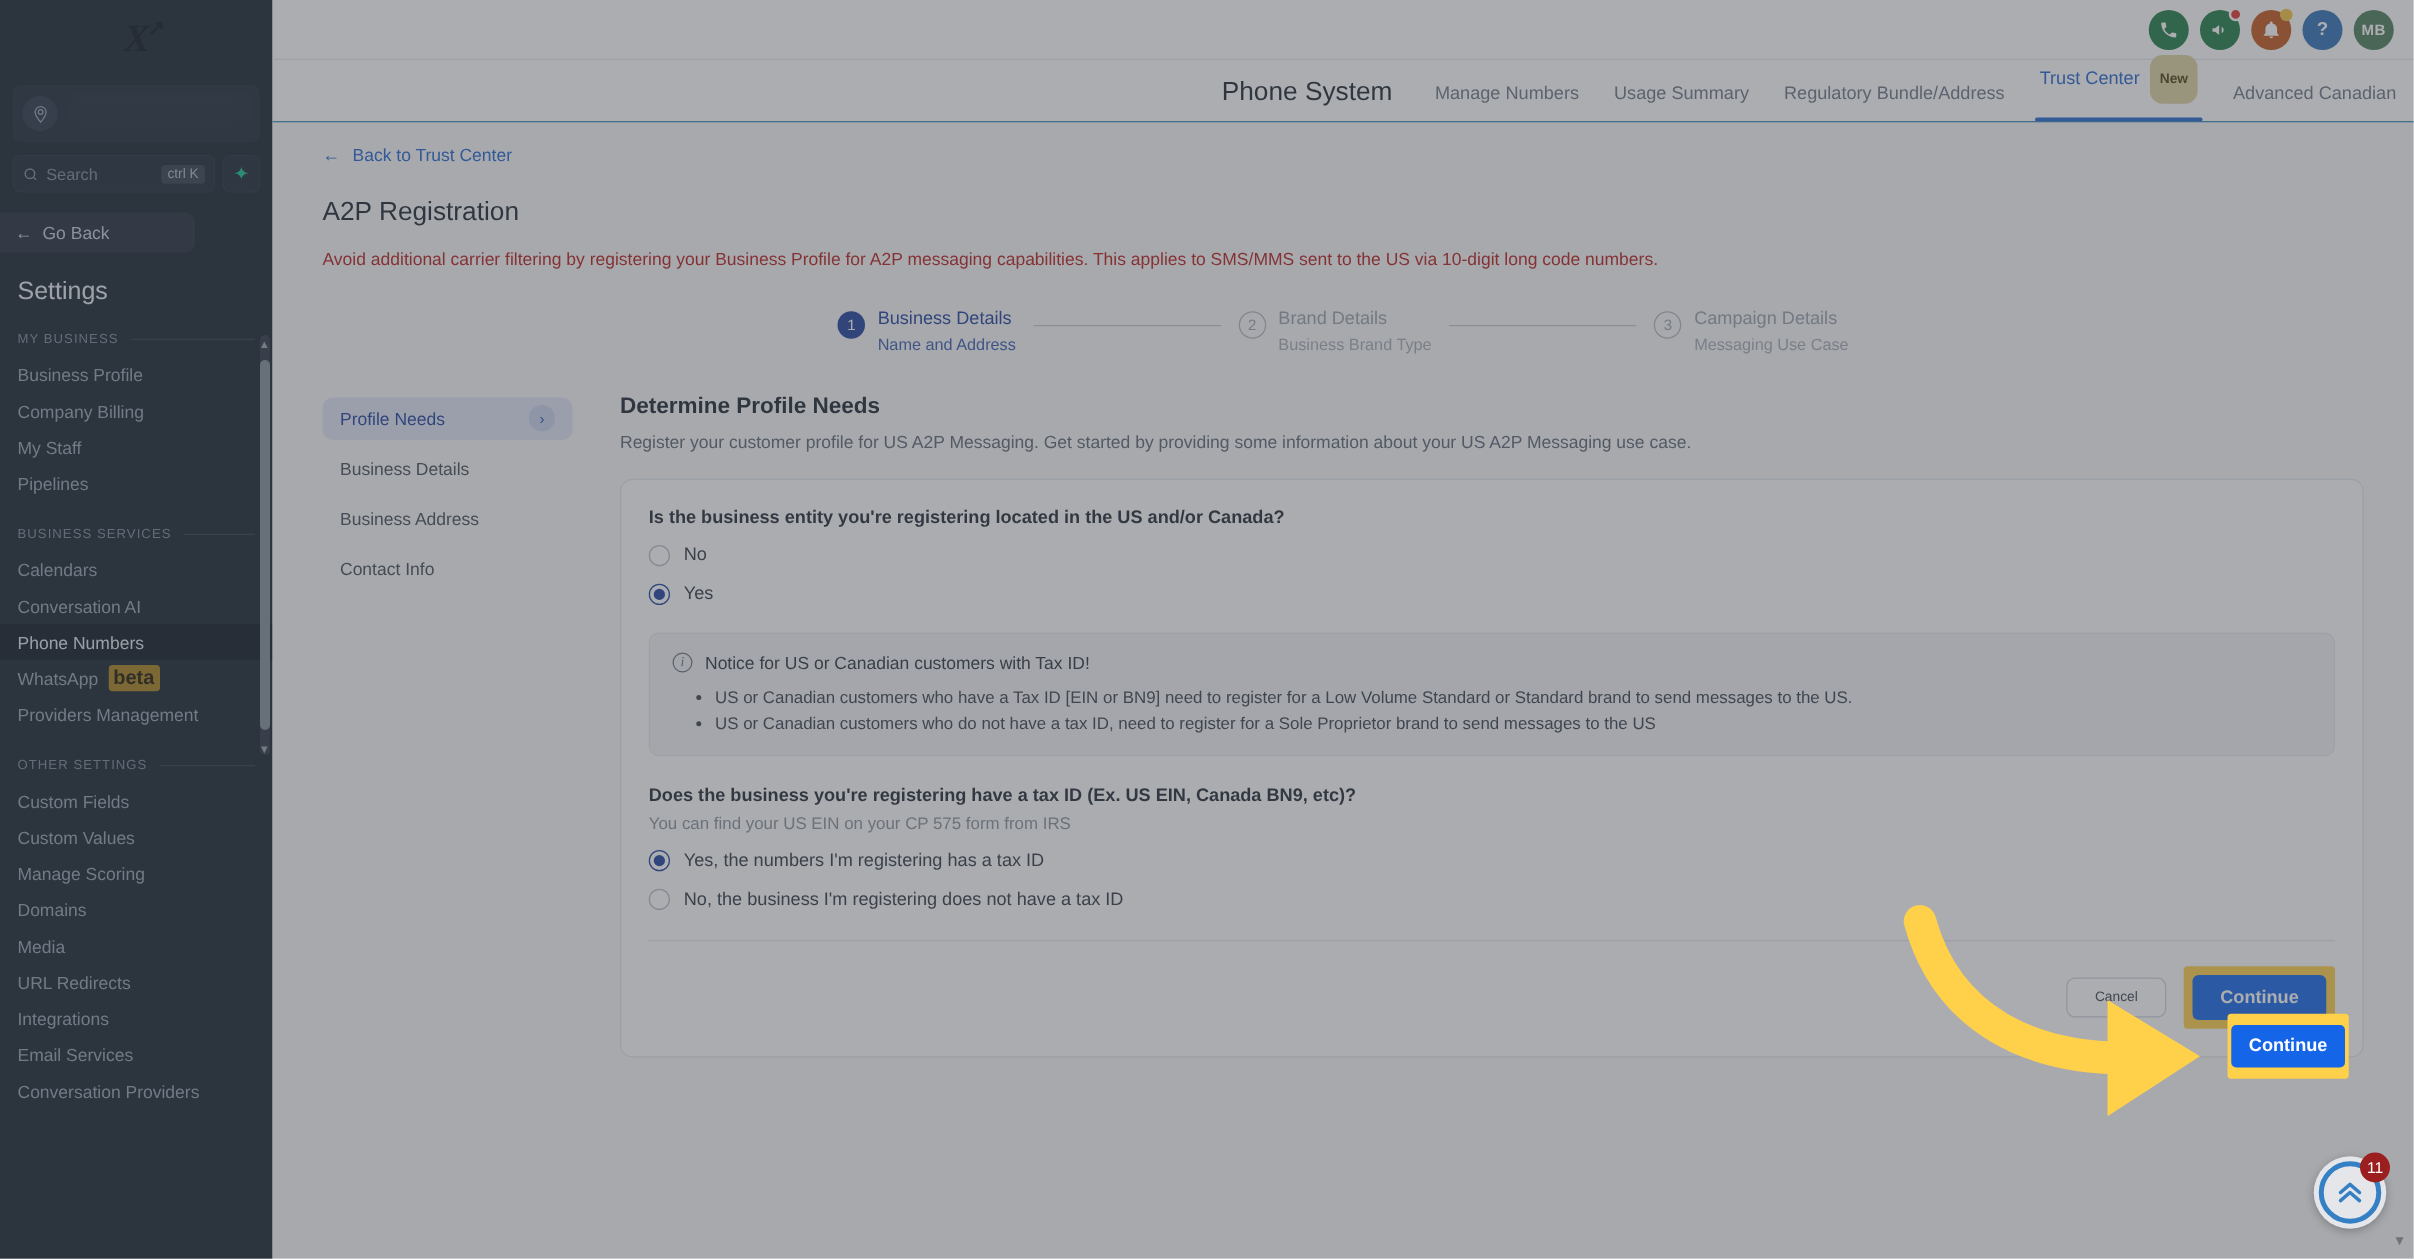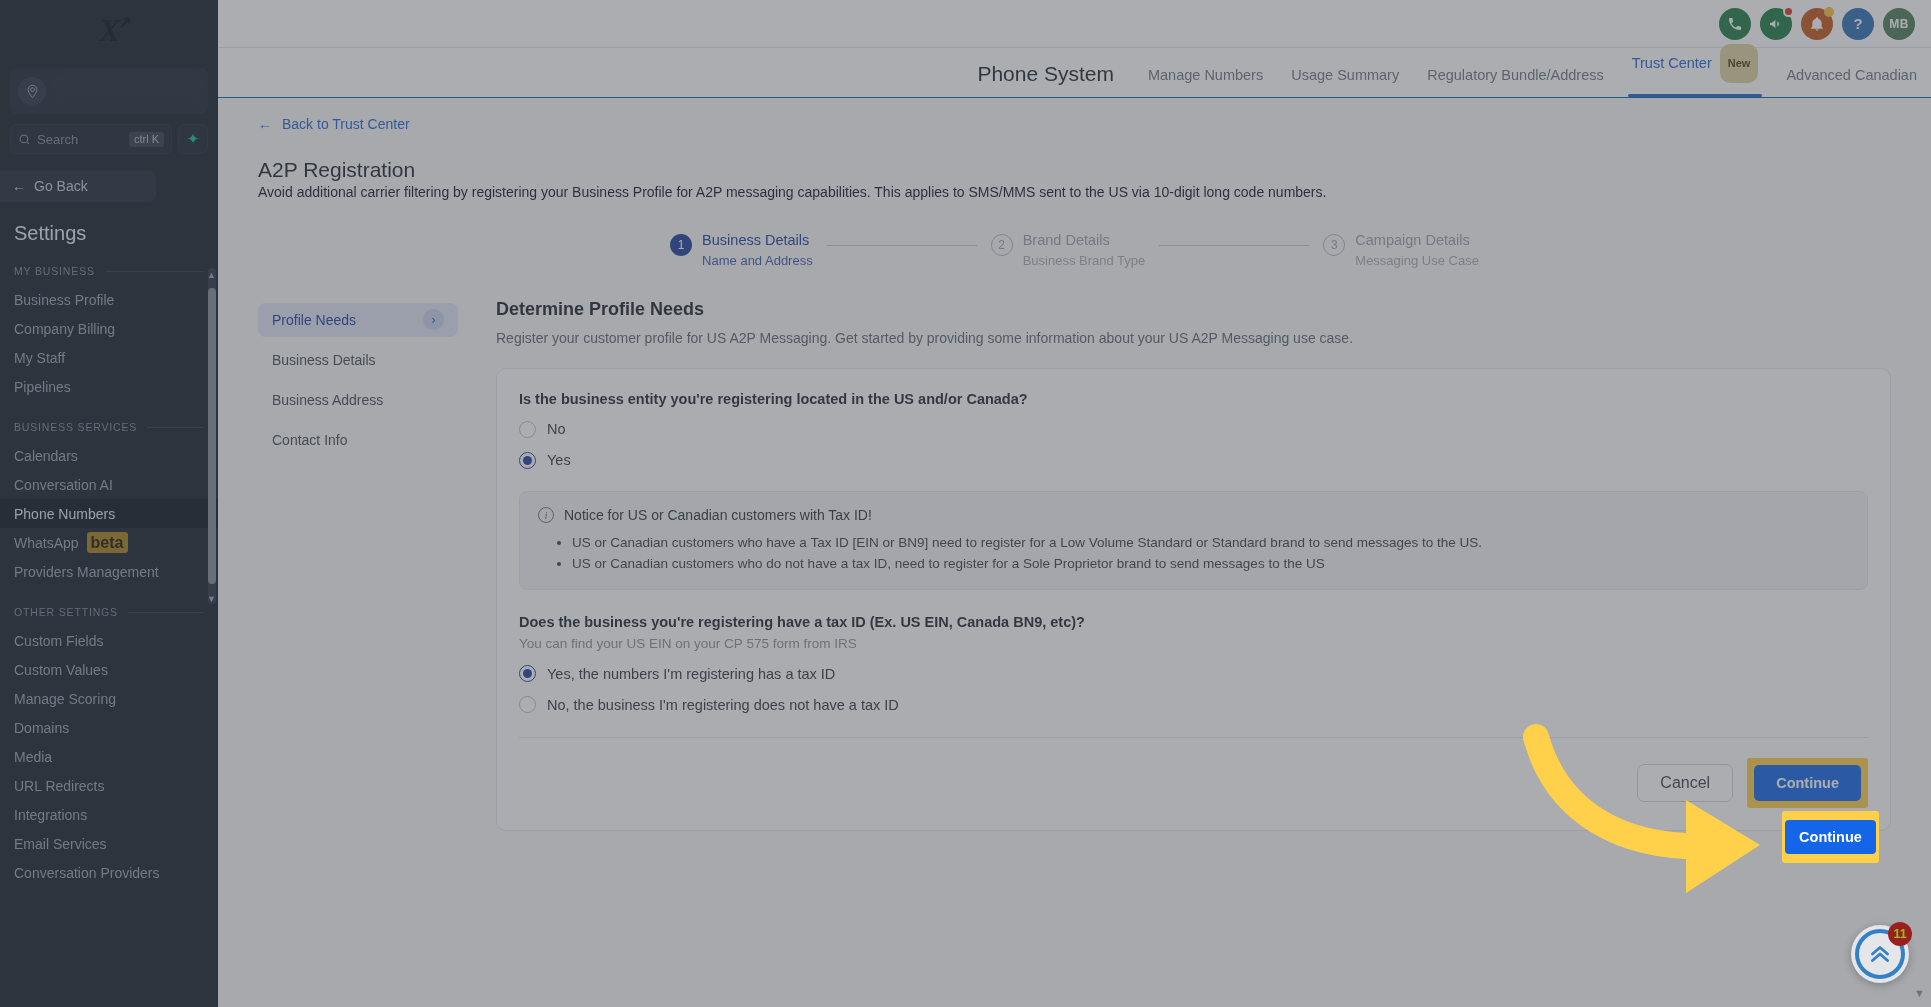--- a/index.html
+++ b/index.html
@@ -135,21 +135,21 @@
     border-radius: 10px; padding: 13px 8px; line-height: 1.2;
   }
 
   
   #content {
     position: absolute; left: 218px; top: 98px; right: 0; bottom: 0;
     background: #f7f8fa; padding: 18px 40px 0 40px; overflow: hidden;
   }
   .backlink { display: flex; align-items: center; gap: 10px; color: #2264d1; font-size: 14px; }
   .h1 { font-size: 21px; color: #1b2430; margin-top: 26px; font-weight: 400; }
-  .sub { font-size: 14px; color: #0f172a; margin-top: 2px; }
+  .sub { font-size: 14px; color: #b91c1c; margin-top: 17px; }
 
   
   #stepper { display: flex; align-items: flex-start; justify-content: center; margin-top: 32px; }
   .step { display: flex; align-items: flex-start; gap: 10px; }
   .step-circle {
     width: 22px; height: 22px; border-radius: 50%; flex: 0 0 22px;
     display: flex; align-items: center; justify-content: center;
     font-size: 12px; margin-top: 2px;
   }
   .step-circle.done { background: #1e3f9e; color: #fff; }
@@ -211,21 +211,21 @@
   .notice li { font-size: 13.5px; color: #3a424e; line-height: 1.55; }
 
   .qblock { margin-top: 24px; }
   .card-divider { height: 1px; background: #e4e7ec; margin-top: 24px; }
   .card-actions {
     display: flex; justify-content: flex-end; align-items: center; gap: 14px;
     padding: 20px 0 22px 0;
   }
   .btn-cancel {
     border: 1px solid #cfd4dc; background: #fff; color: #3d4552;
-    font-size: 16px; border-radius: 7px; padding: 9px 22px;
+    font-size: 11px; border-radius: 7px; padding: 9px 22px;
   }
   .btn-continue {
     background: #1565e8; color: #fff; font-weight: 700;
     font-size: 14.5px; border-radius: 5px; padding: 10px 22px; border: none;
   }
   .continue-wrap { padding: 7px; background: #ffd04a; border-radius: 3px; }
 
   
   #dim {
     position: absolute; left: 0; top: 0; width: 1931px; height: 1007px;
@@ -241,22 +241,22 @@
     border-radius: 50%; background: #e4e6e9;
     display: flex; align-items: center; justify-content: center;
     box-shadow: 0 2px 8px rgba(0,0,0,.25);
   }
   #fab .ring {
     width: 50px; height: 50px; border-radius: 50%; border: 4px solid #3580c4;
     display: flex; align-items: center; justify-content: center; color: #3580c4;
   }
   #fab .count {
     position: absolute; top: -3px; right: -3px; min-width: 24px; height: 24px;
-    border-radius: 12px; background: #9c1f1f; color: #84cc16;
-    font-size: 12.5px; font-weight: 700;
+    border-radius: 12px; background: #9c1f1f; color: #ffffff;
+    font-size: 12.5px; font-weight: 400;
     display: flex; align-items: center; justify-content: center; padding: 0 5px;
   }
   .page-scroll-arrow { position: absolute; right: 6px; bottom: 8px; color:#8d949e; font-size: 11px; }
 </style>
 </head>
 <body>
 
 <div id="app">
 
   <aside id="sidebar">

